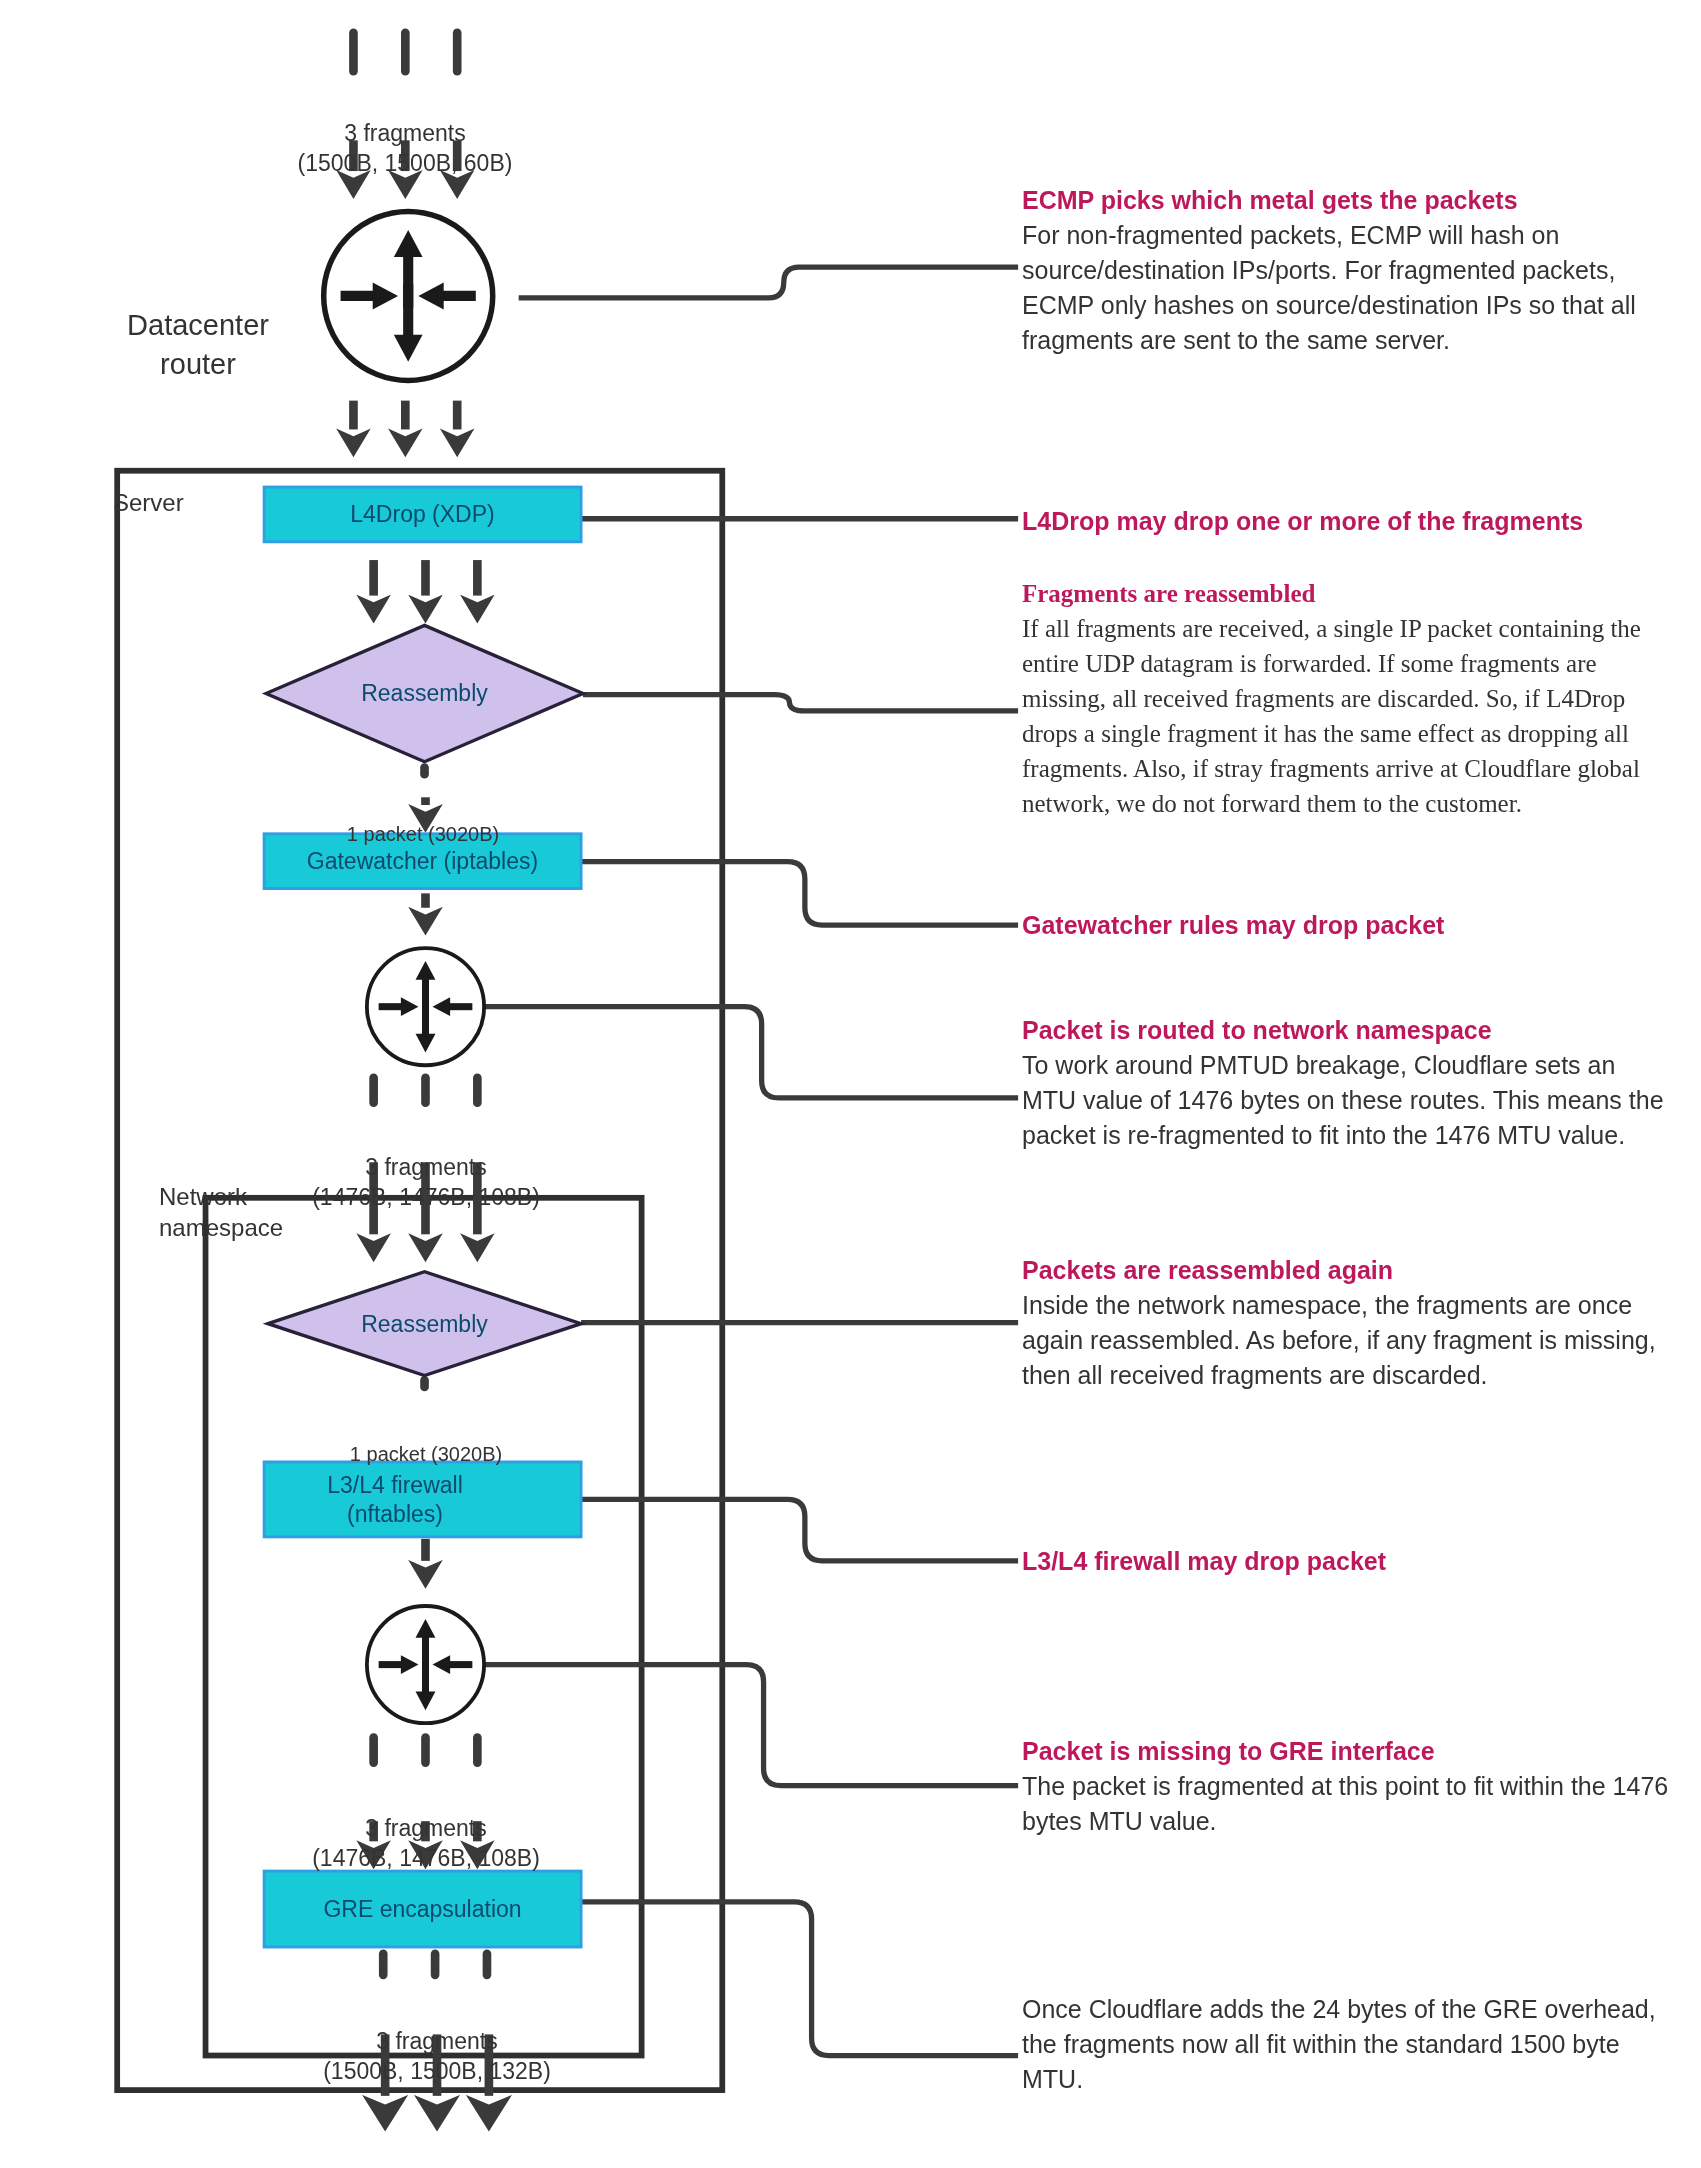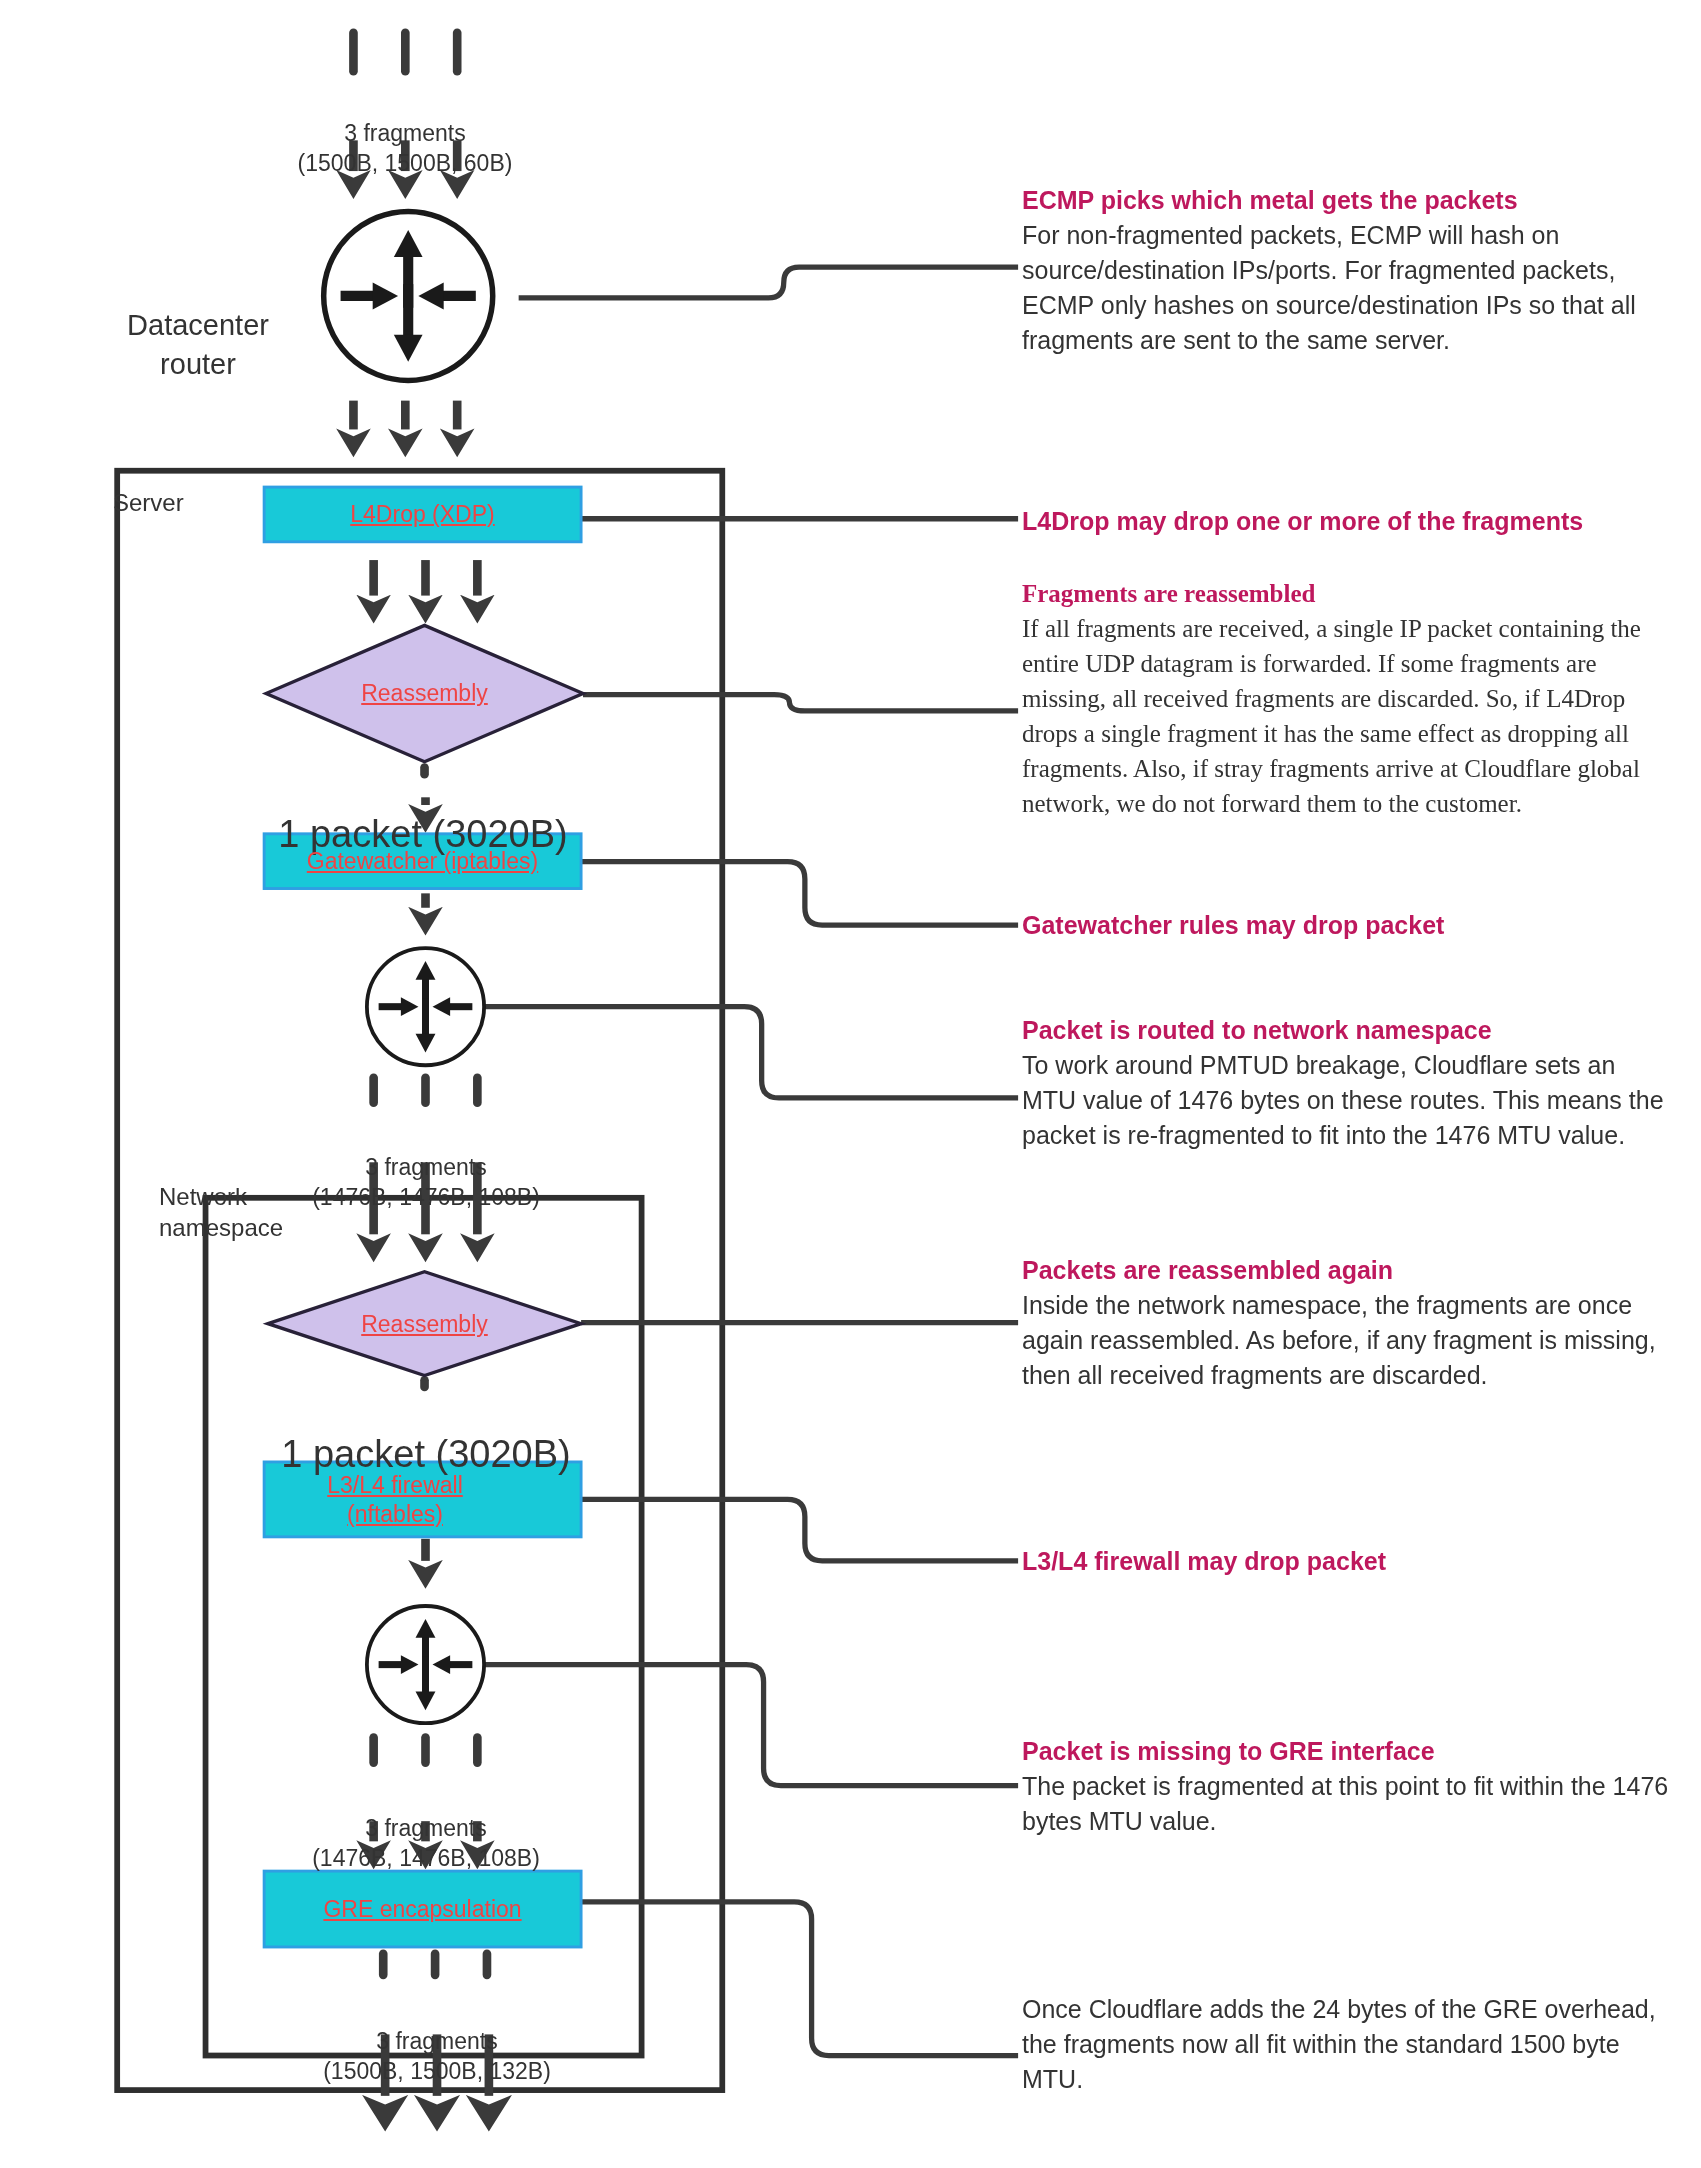--- a/index.html
+++ b/index.html
@@ -2,25 +2,25 @@
 <html><head>
 <meta charset="utf-8">
 <style>
   html,body{margin:0;padding:0;background:#ffffff;}
   .canvas{position:relative;width:1701px;height:2168px;background:#fff;overflow:hidden;
           font-family:"Liberation Sans","DejaVu Sans",sans-serif;color:#333;}
   svg.layer{position:absolute;left:0;top:0;}
   .lbl{position:absolute;color:#333;margin-top:45px;}
   .centered{transform:translateX(-50%);text-align:center;white-space:nowrap;}
   .shape-label{position:absolute;display:flex;align-items:center;justify-content:center;
-               text-align:center;color:#ef4444;text-decoration:underline;}
+               text-align:center;color:#0c4a6e;}
   .shape-label .inner{width:100%;}
   .small-24{font-size:23px;line-height:29px;}
   .frag{font-size:23px;line-height:30px;}
-  .packet{font-size:38px;line-height:37px;}
+  .packet{font-size:20px;line-height:37px;}
   .zone{font-size:24px;line-height:31px;}
   .dcr{font-size:29px;line-height:39px;}
   .ann{position:absolute;left:1022px;width:653px;font-size:25px;line-height:35px;color:#333;}
   .ann .t{font-weight:700;color:#be185d;}
 </style>
 </head>
 <body>
 
 <div class="canvas">
 

